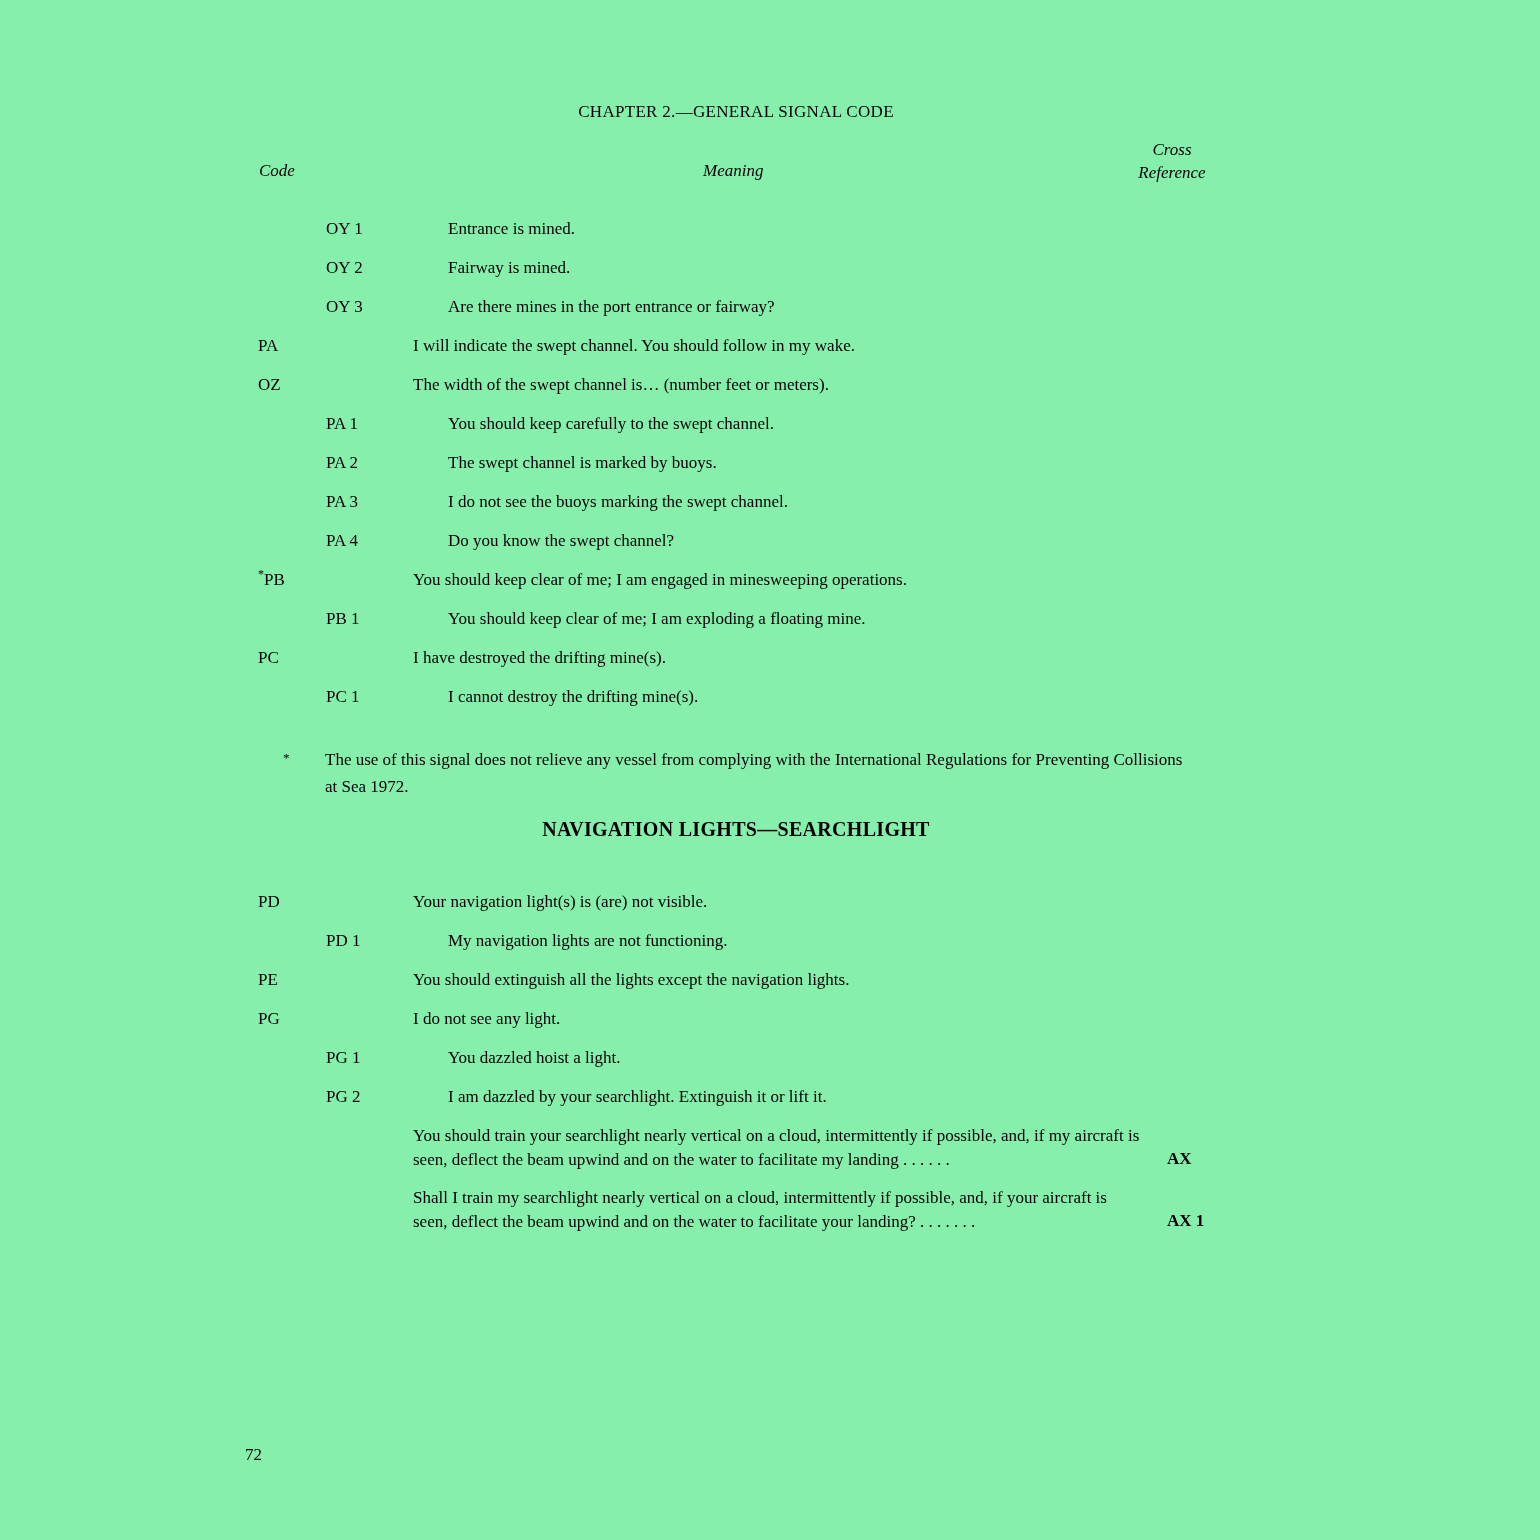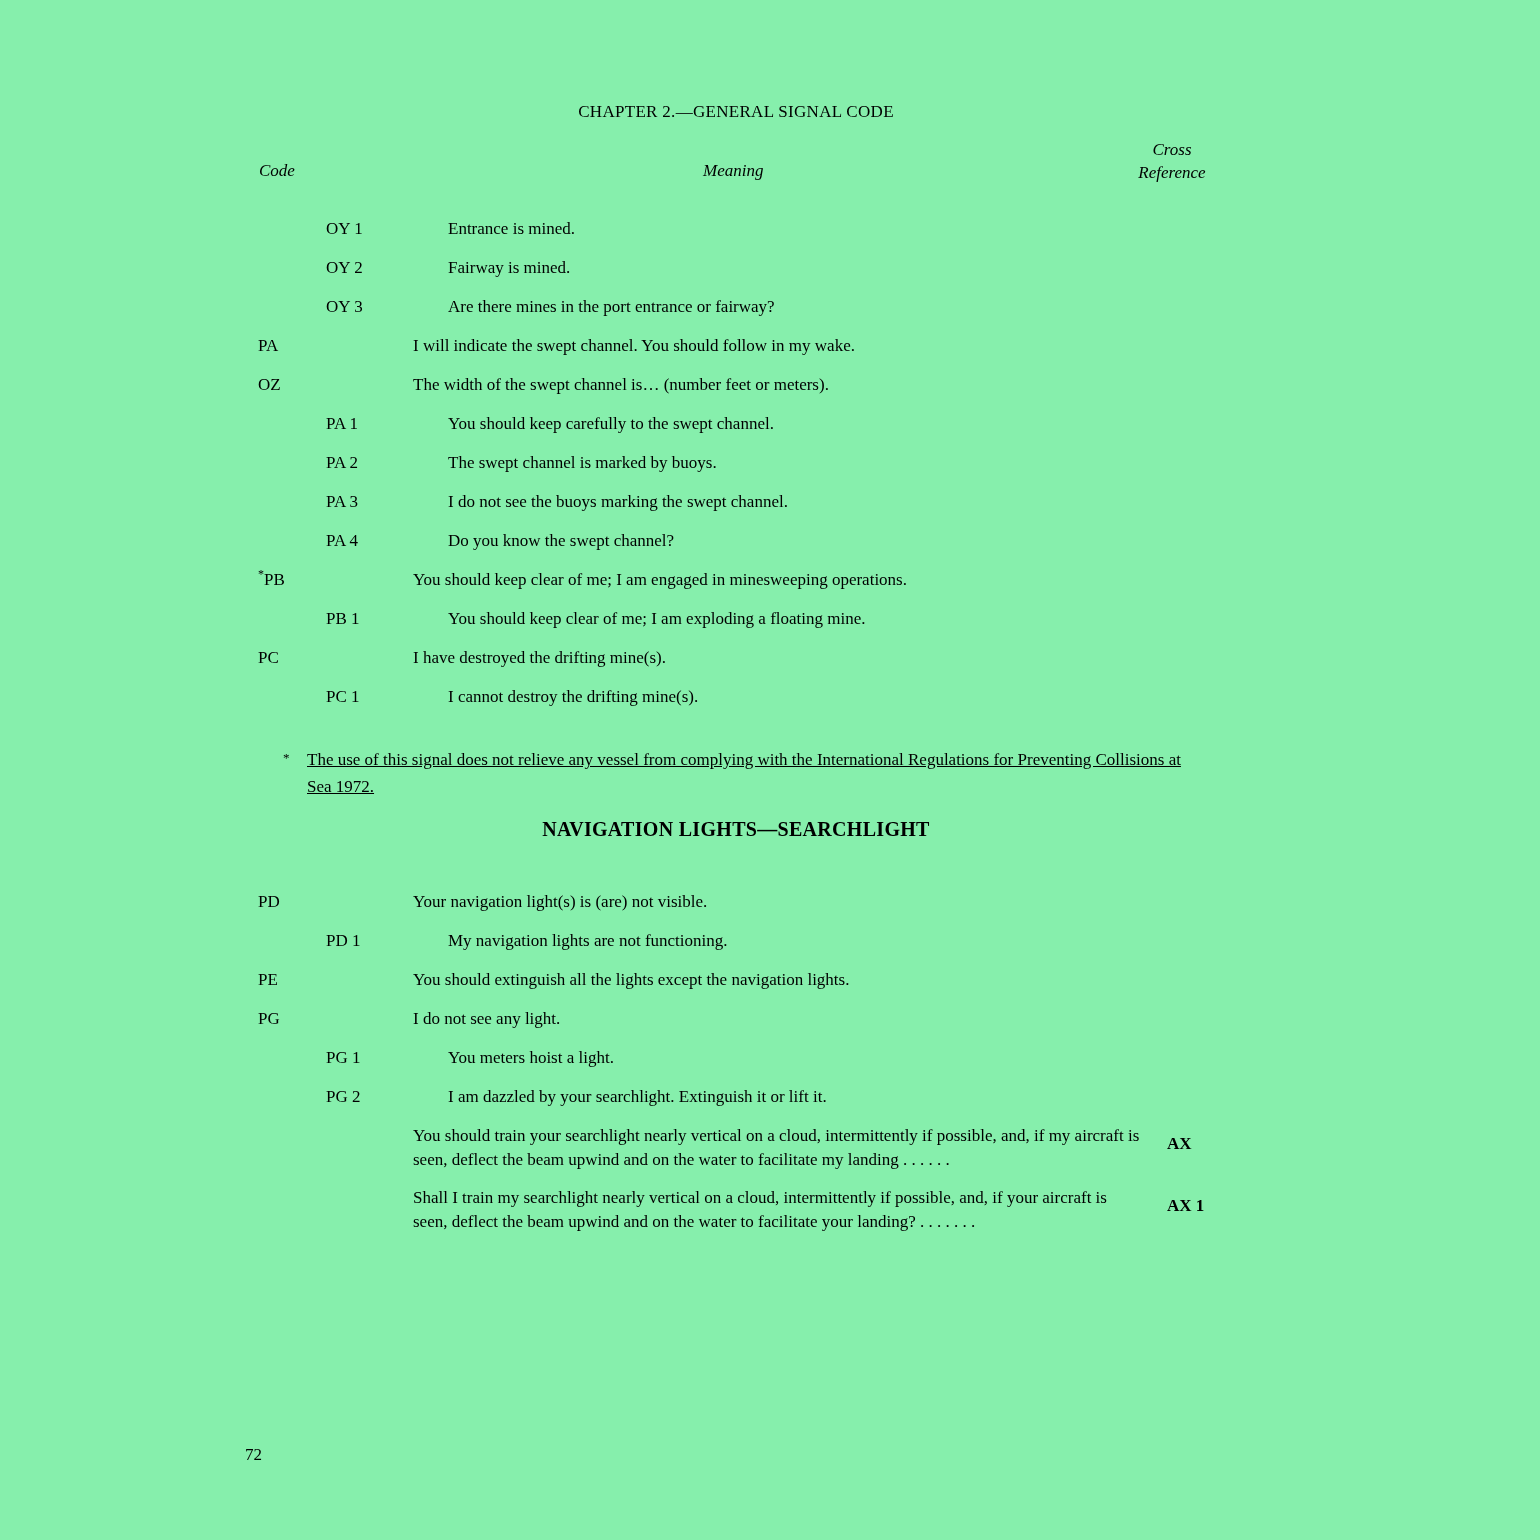--- a/index.html
+++ b/index.html
@@ -25,29 +25,29 @@
   #rows1 { top:217px; }
   #rows2 { top:890px; }
   .row { position:relative; height:23px; line-height:23px; margin-bottom:16px; }
   .row .code { position:absolute; left:258px; font-weight:normal; white-space:nowrap; }
   .row.sub .code { left:326px; }
   .row .meaning { position:absolute; left:413px; white-space:nowrap; }
   .row.sub .meaning { left:448px; }
   .star { font-size:12px; vertical-align:super; line-height:0; }
   .footnote { position:absolute; top:746px; left:283px; width:912px; line-height:27px; }
   .fn-marker { position:absolute; left:0; top:-2px; font-size:13px; }
-  .fn-text { display:block; margin-left:24px;text-decoration:underline; }
+  .fn-text { display:block; margin-left:42px; }
   .section-heading {
     position:absolute; top:818px; left:0; width:1472px;
     text-align:center; font-weight:bold; font-size:20px; letter-spacing:0.3px;
   }
   #paraRows { position:absolute; top:1124px; left:0; width:100%; }
   .para-row { position:relative; margin-bottom:14px; }
   .para-meaning { margin-left:413px; width:728px; line-height:24px; }
-  .cross-ref { position:absolute; left:1167px; bottom:16px; font-weight:bold; line-height:24px; white-space:nowrap; }
+  .cross-ref { position:absolute; left:1167px; bottom:1px; font-weight:bold; line-height:24px; white-space:nowrap; }
   .page-number { position:absolute; top:1445px; left:245px; }
 </style>
 </head>
 <body>
 
 <div class="page">
 
   <div class="doc-title">CHAPTER 2.—GENERAL SIGNAL CODE</div>
 
   <div class="col-headers">
@@ -133,21 +133,21 @@
       <div class="row">
     <span class="code"><sup class="star"></sup><span>PE</span></span>
     <span class="meaning">You should extinguish all the lights except the navigation lights.</span>
   </div>
       <div class="row">
     <span class="code"><sup class="star"></sup><span>PG</span></span>
     <span class="meaning">I do not see any light.</span>
   </div>
       <div class="row sub">
     <span class="code"><sup class="star"></sup><span>PG 1</span></span>
-    <span class="meaning">You meters hoist a light.</span>
+    <span class="meaning">You dazzled hoist a light.</span>
   </div>
       <div class="row sub">
     <span class="code"><sup class="star"></sup><span>PG 2</span></span>
     <span class="meaning">I am dazzled by your searchlight. Extinguish it or lift it.</span>
   </div>
     </div>
 
   <div id="paraRows">
       <div class="para-row">
     <div class="para-meaning">You should train your searchlight nearly vertical on a cloud, intermittently if possible, and, if my aircraft is seen, deflect the beam upwind and on the water to facilitate my landing . . . . . .</div>

